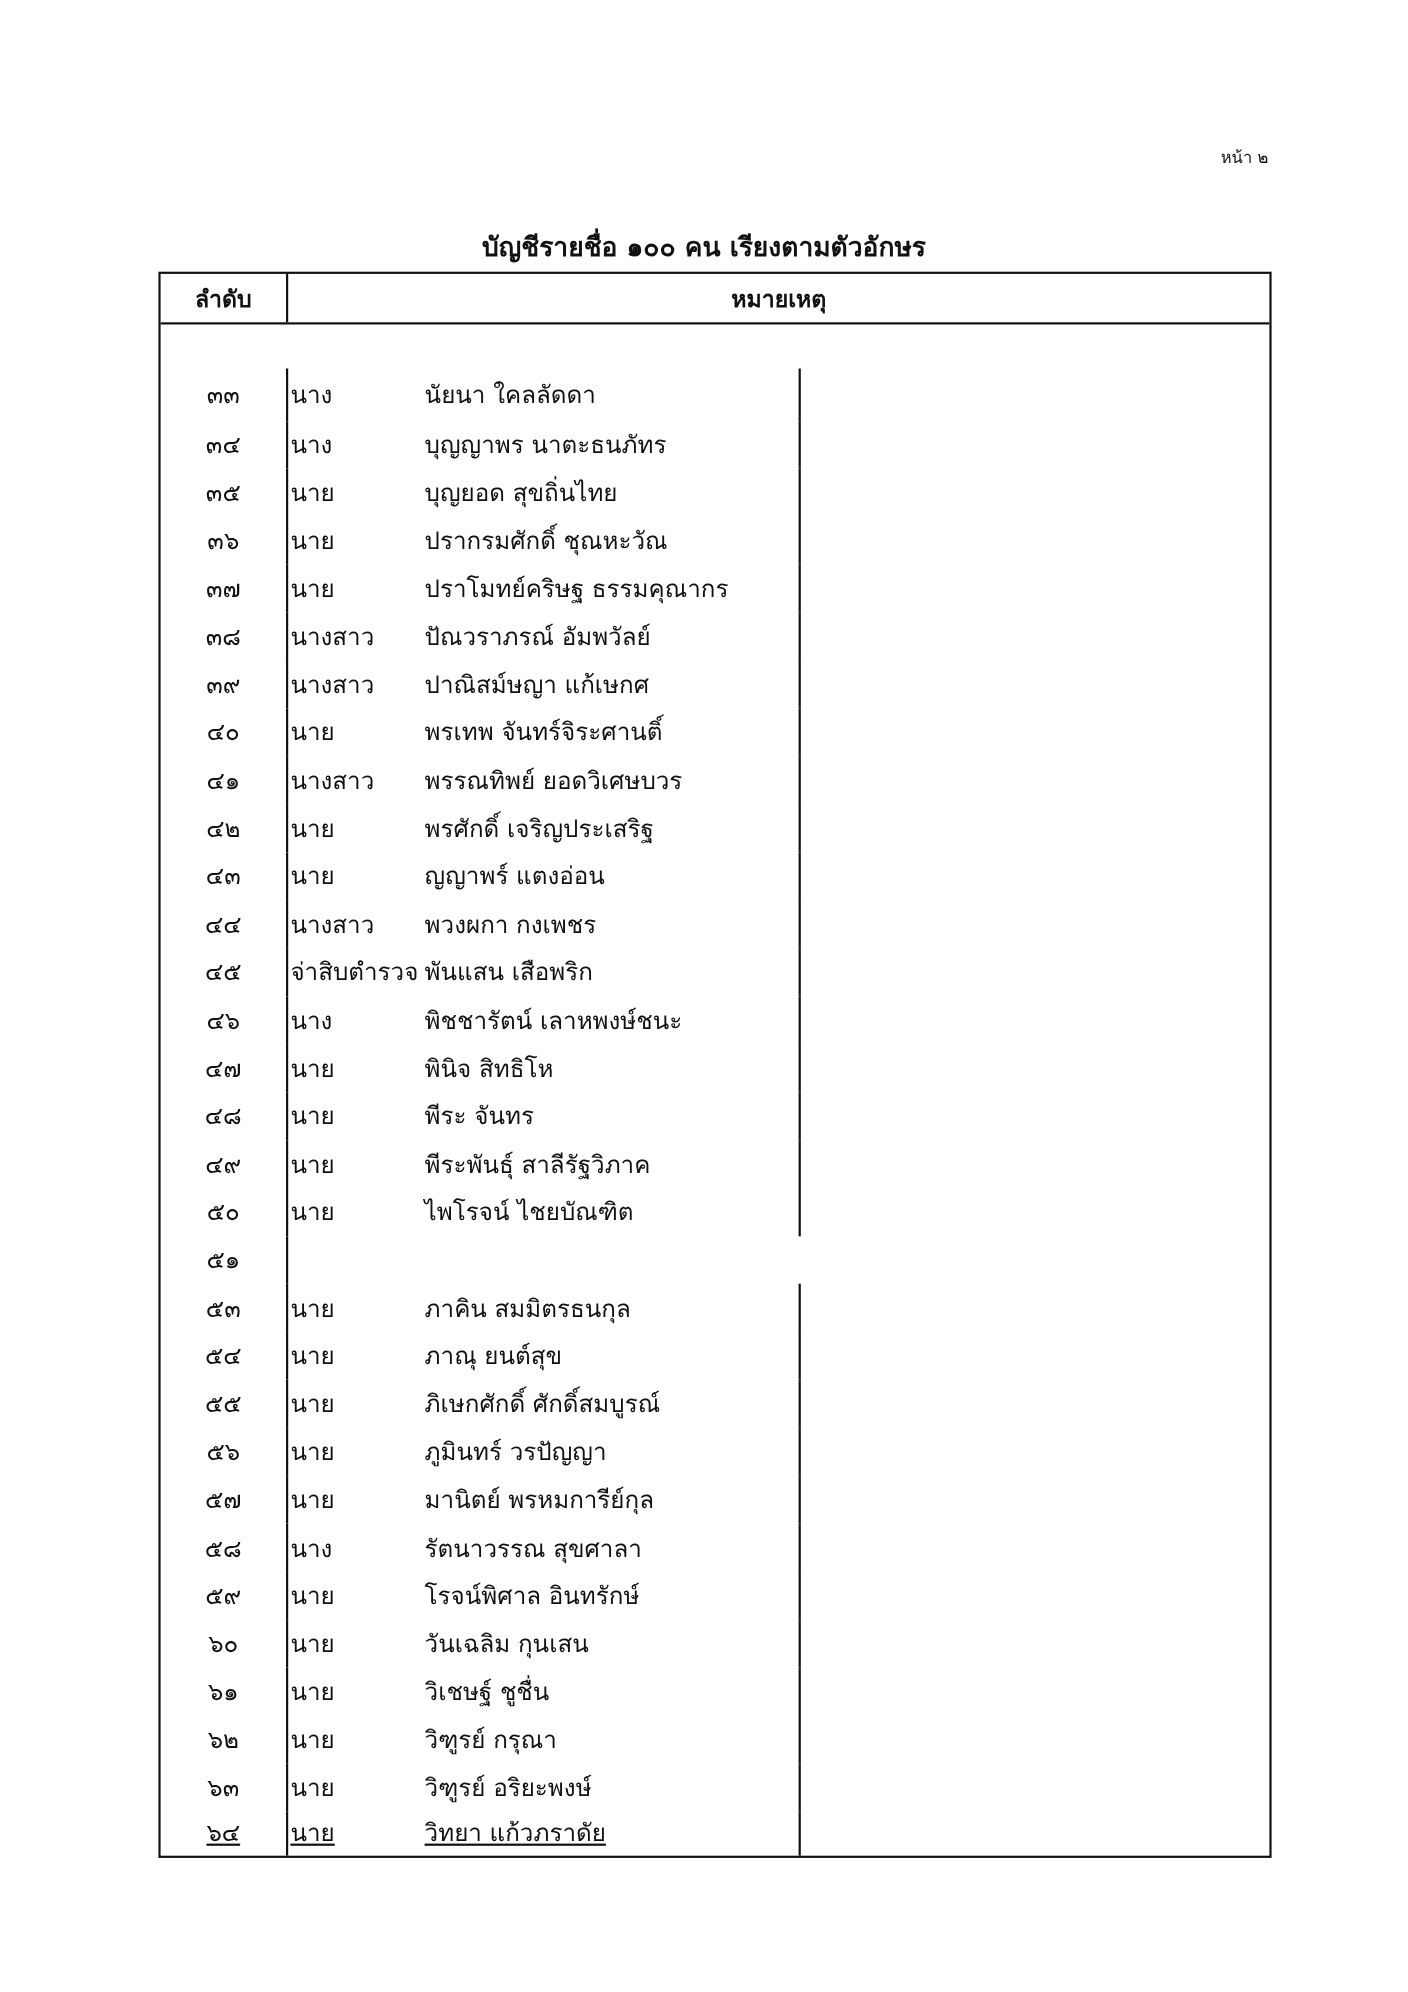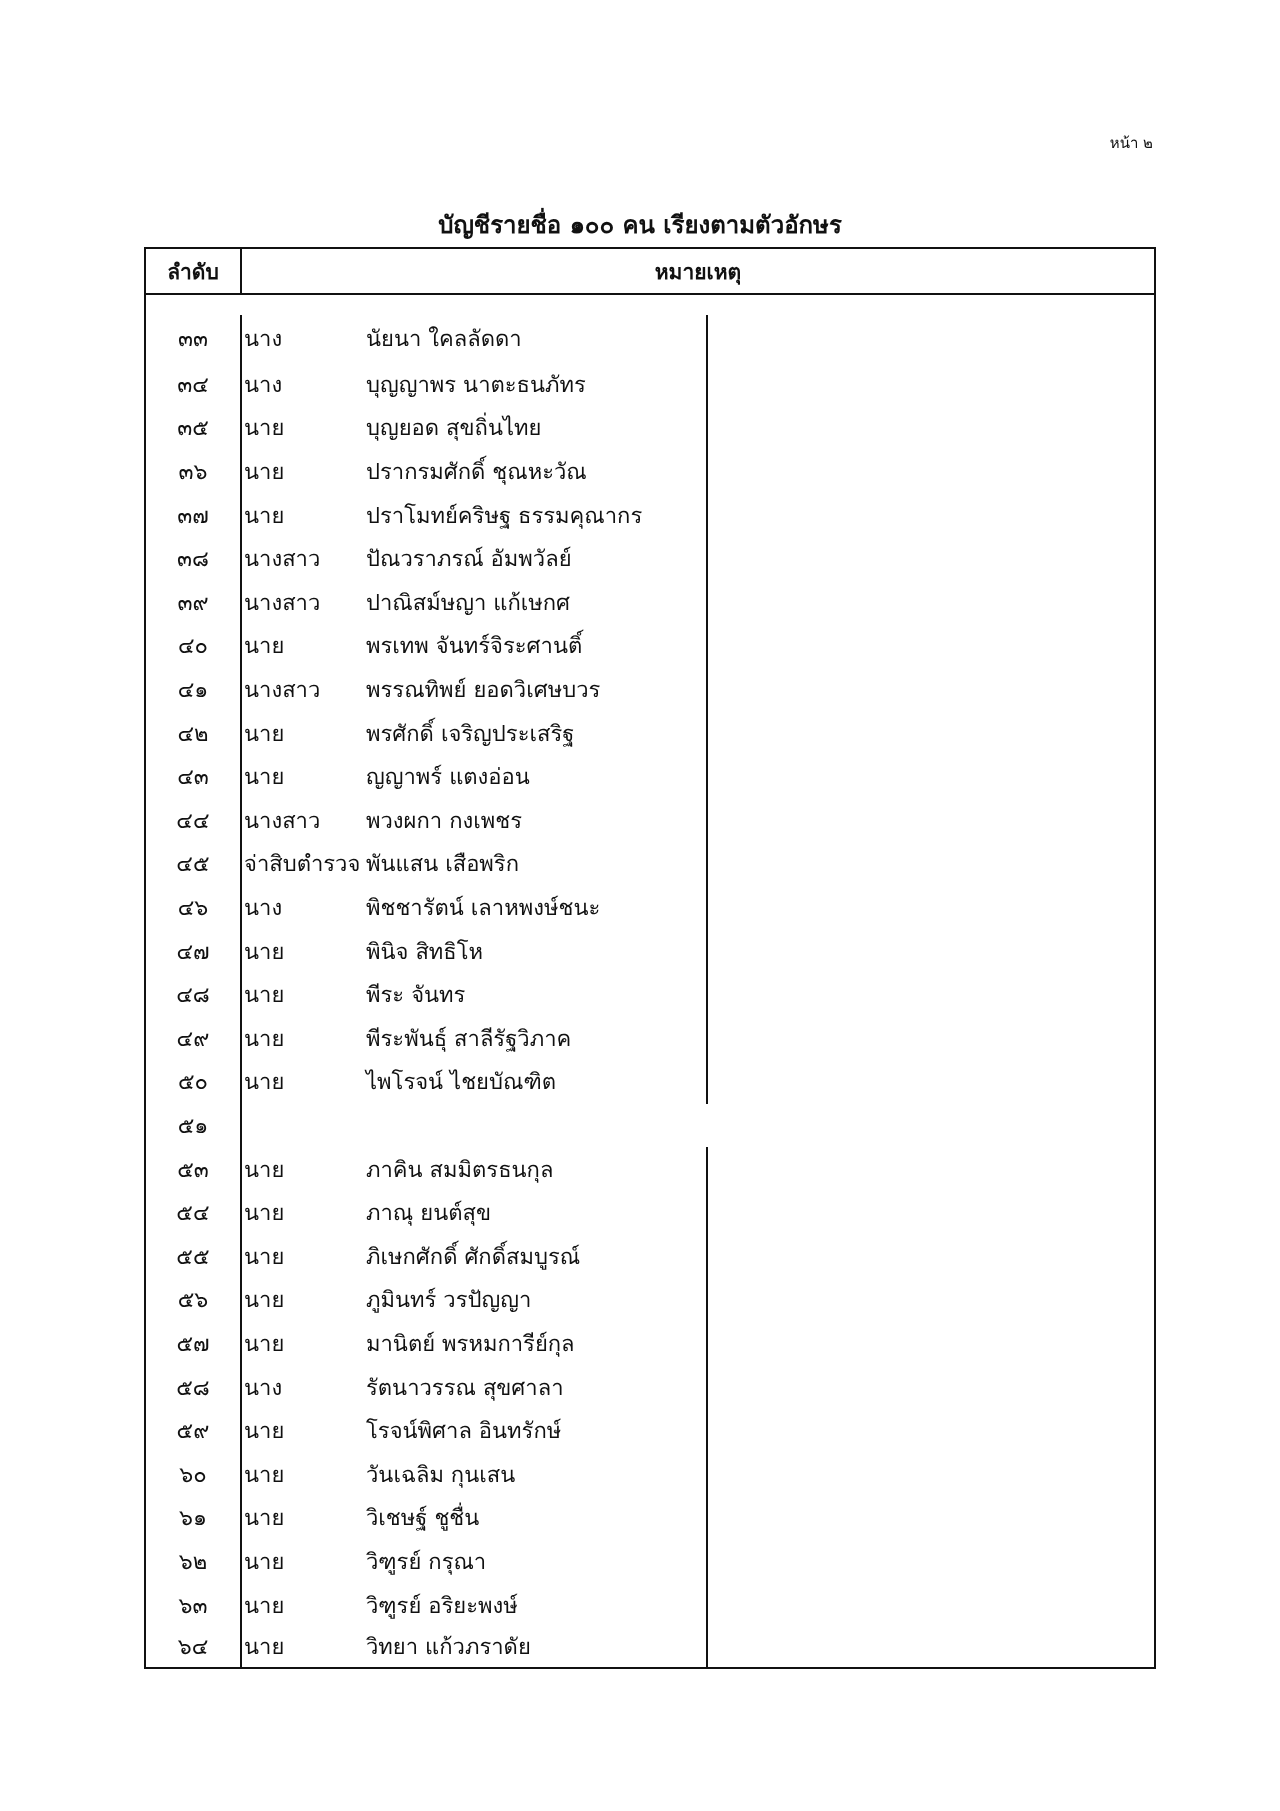--- a/index.html
+++ b/index.html
@@ -15,29 +15,29 @@
     position: absolute; left: 0; width: 1280px; top: 168px;
     text-align: center; font-size: 24px; font-weight: bold; line-height: 34px; margin-top: 40px;
   }
   .table {
     position: absolute; left: 144px; top: 247px; width: 1012px;
     border: 2.5px solid #111; box-sizing: border-box;
   }
   .row { display: flex; height: 43.6px; }
   .row.header { height: 44px; border-bottom: 2.5px solid #111; }
   .cell { box-sizing: border-box; display: flex; align-items: center; font-size: 22px; }
-  .c-no { width: 96px; justify-content: center; border-right: 2px solid #111; }
+  .c-no { width: 116px; justify-content: center; border-right: 2px solid #111; }
   .c-name { width: 466px; border-right: 2px solid #111; }
   .c-note { flex: 1; justify-content: center; }
   .header .cell { font-weight: bold; font-size: 21px; }
   .header .c-name { justify-content: center; }
   .prefix { width: 122px; padding-left: 2px; white-space: nowrap; }
   .fullname { white-space: nowrap; }
-  .body-rows .row:first-child { padding-top: 20px; height: 47.6px; }
-  .body-rows .row:last-child { height: 40px; }
+  .body-rows .row:first-child { padding-top: 4px; height: 47.6px; margin-top: 36px; }
+  .body-rows .row:last-child { height: 40px; text-decoration: underline; }
 </style>
 </head>
 <body>
 
 <div class="page-number">หน้า ๒</div>
 <div class="title">บัญชีรายชื่อ ๑๐๐ คน เรียงตามตัวอักษร</div>
 
 <div class="table">
   <div class="row header">
     <div class="cell c-no">ลำดับ</div>

